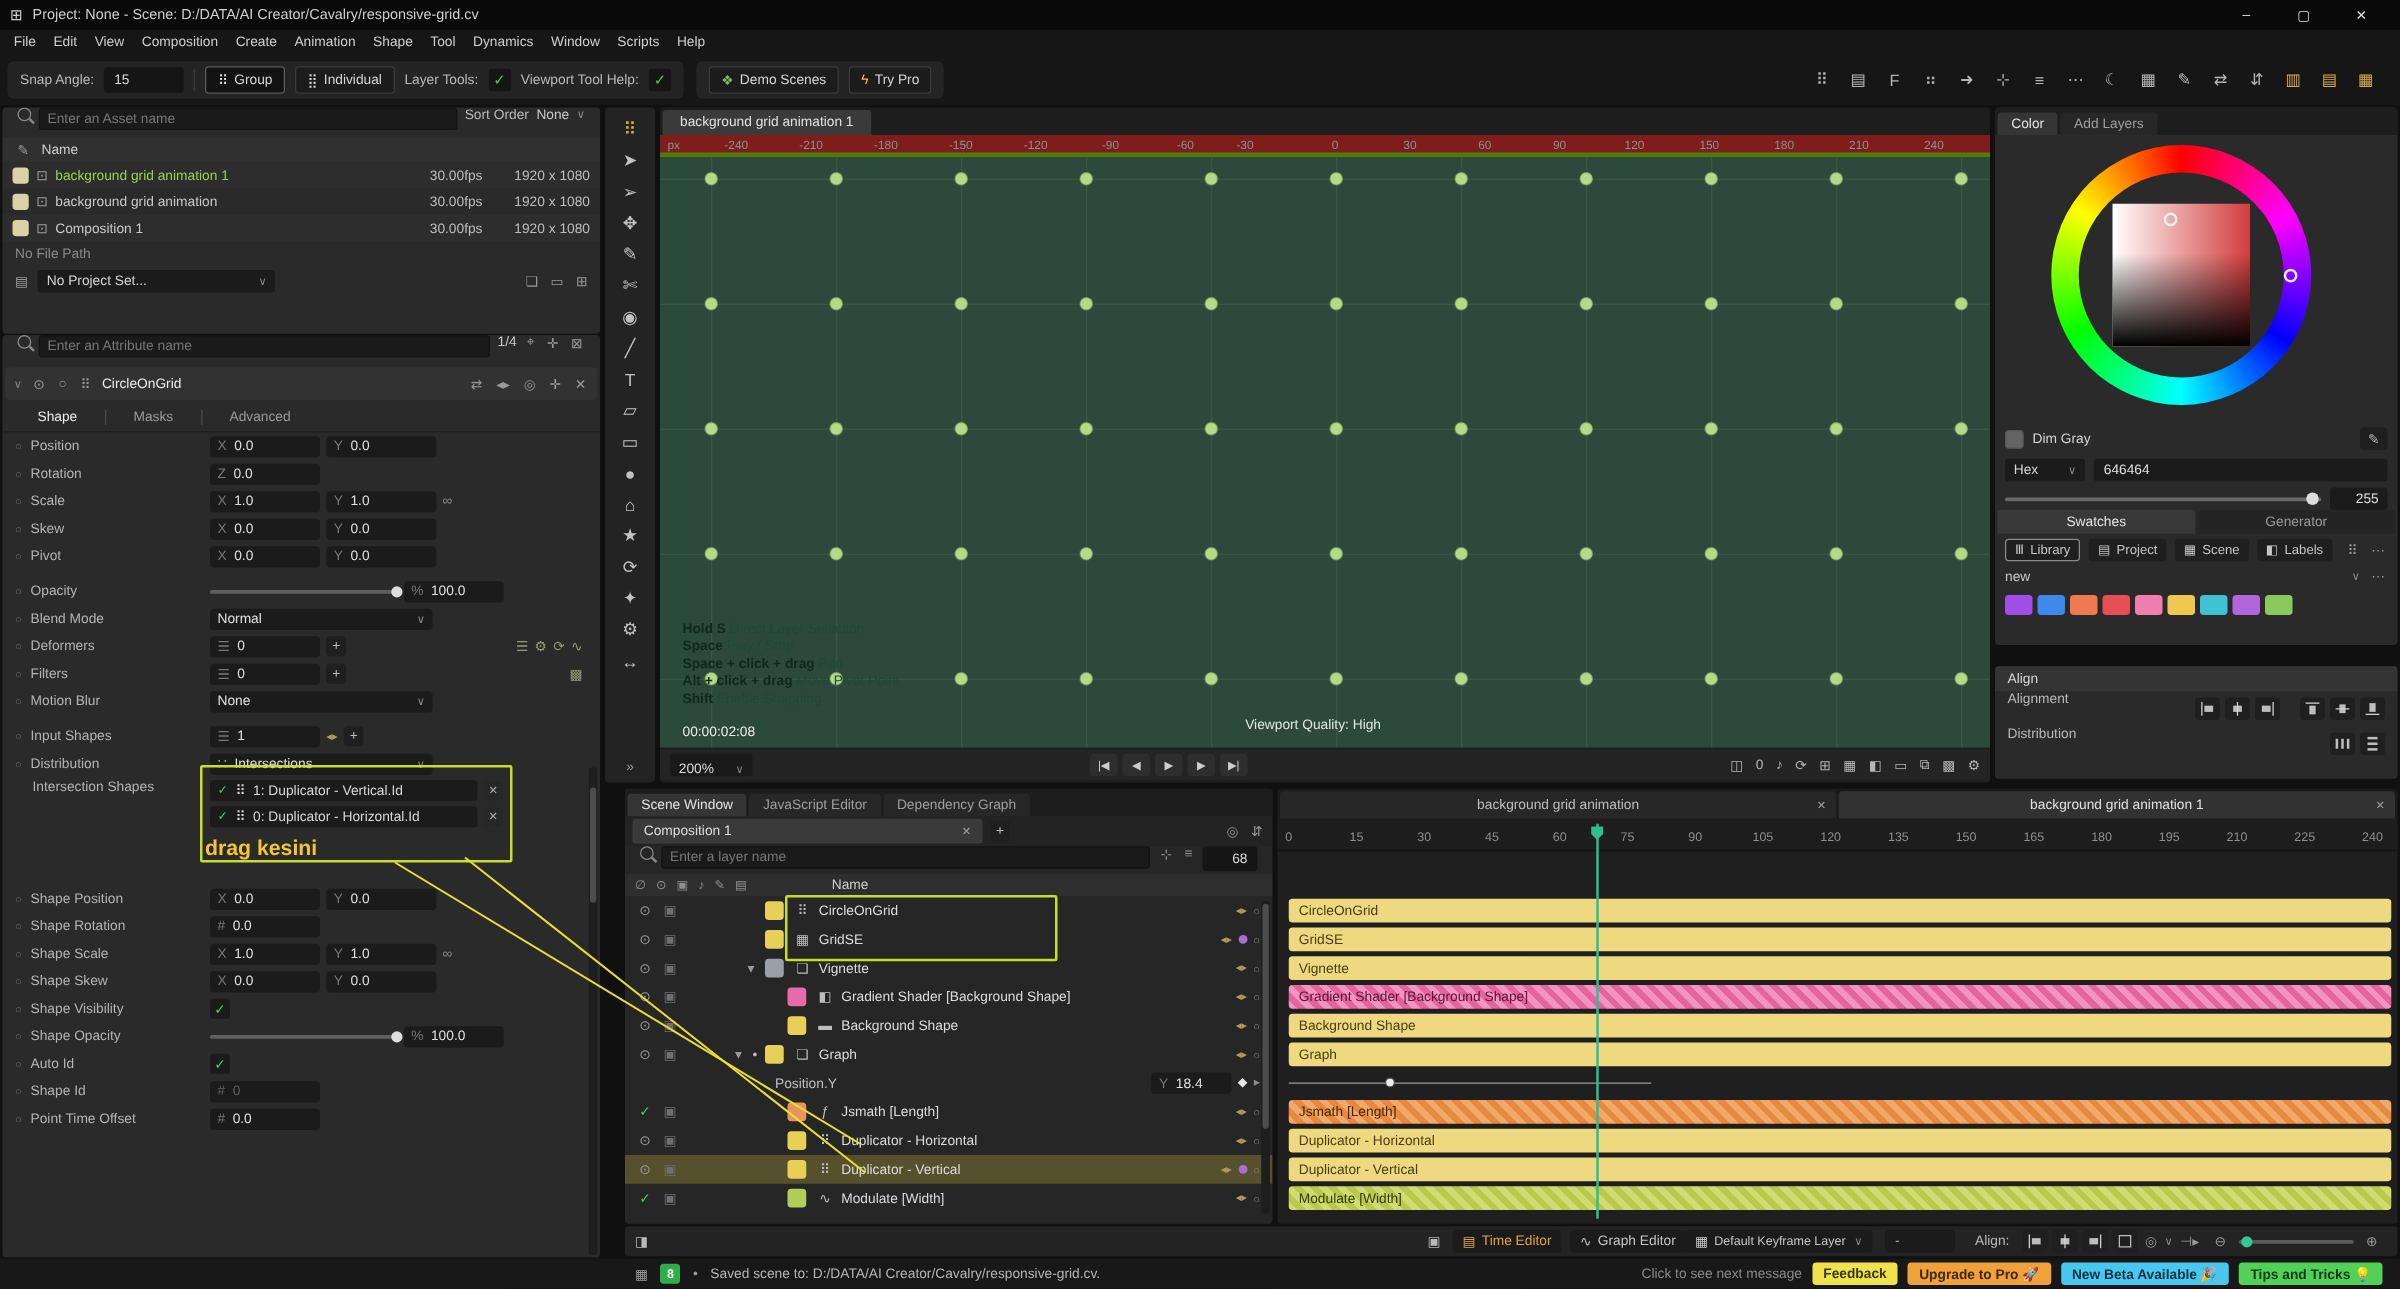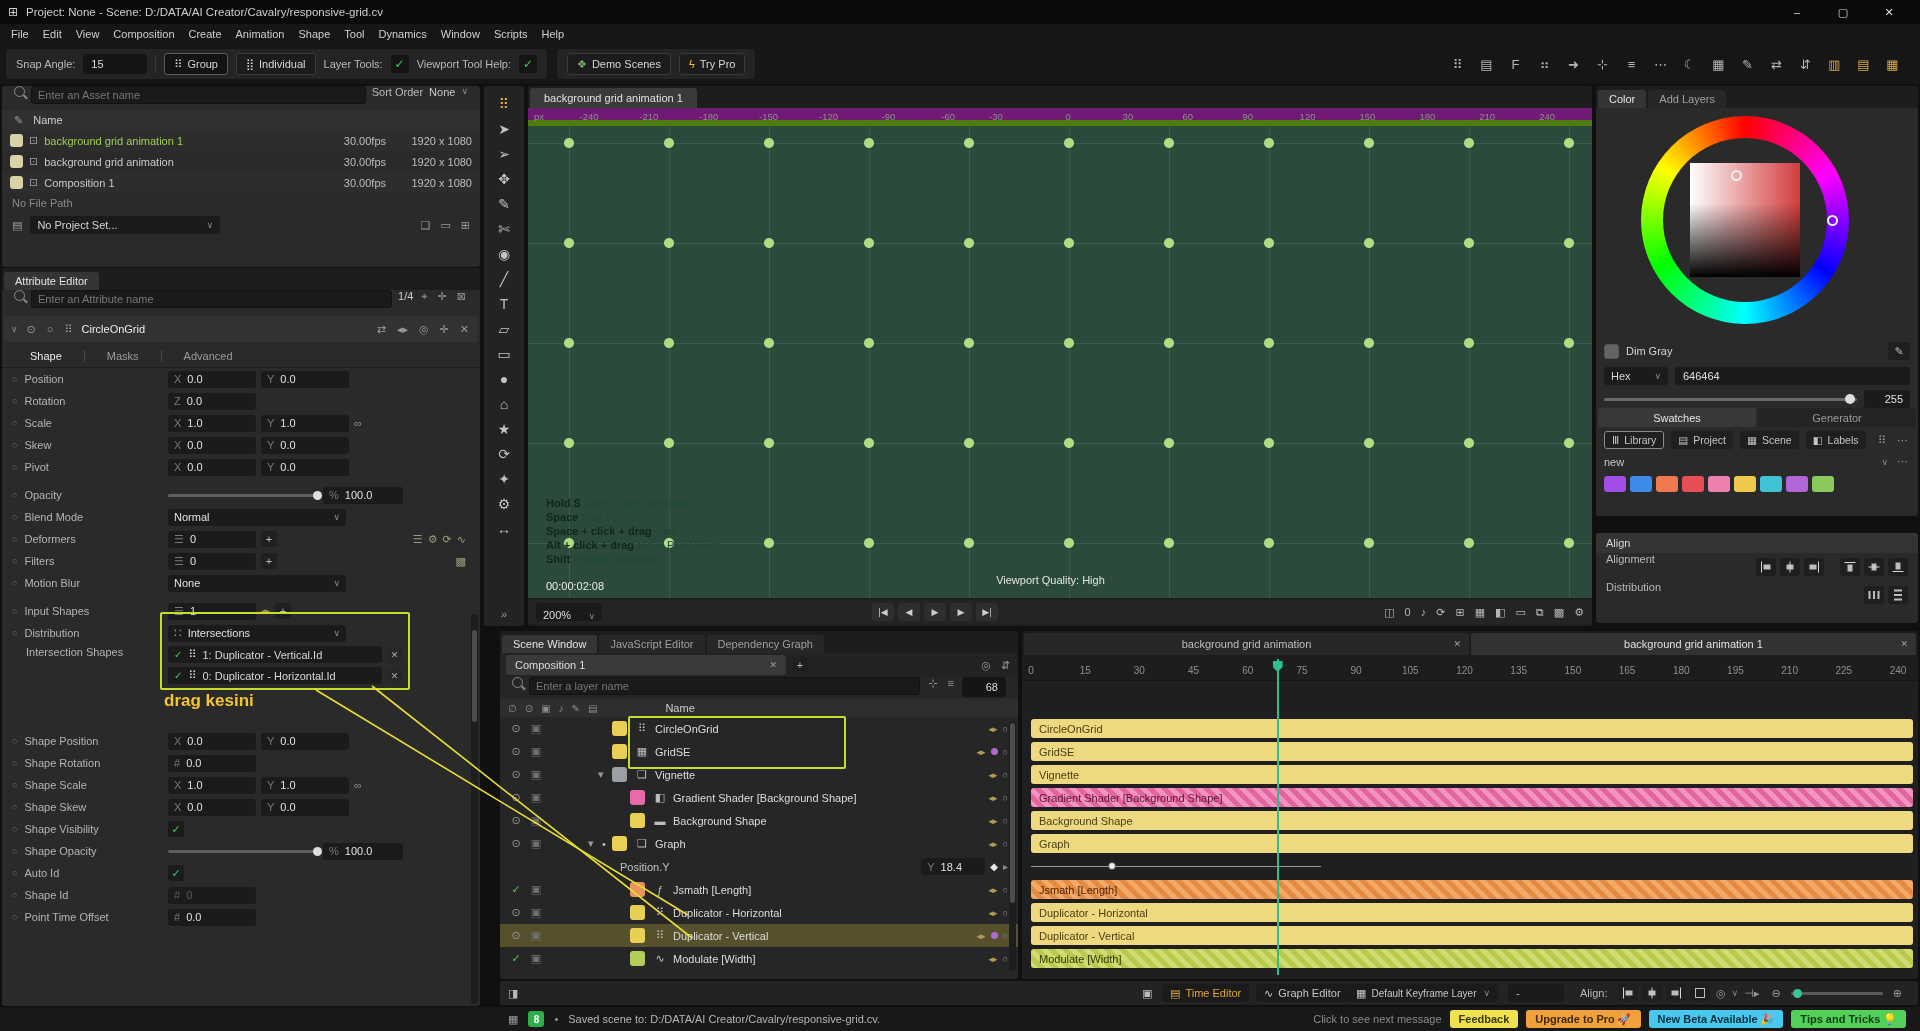--- a/index.html
+++ b/index.html
@@ -88,21 +88,21 @@
 .annot-text{margin-left:152px;color:#f4c531;font-weight:bold;font-size:17px}
 .vscroll{position:absolute;right:2px;width:7px;background:#1e1e1e;border-radius:3px}
 .vthumb{position:absolute;left:1px;right:1px;background:#4d4d4d;border-radius:3px}
 .tools-strip{position:absolute;left:484px;top:86px;width:40px;height:540px;background:#232323;border-radius:3px;display:flex;flex-direction:column;align-items:center;padding-top:5px}
 .tool{width:32px;height:25px;display:flex;align-items:center;justify-content:center;color:#c2c2c2;font-size:14px}
 .tool.accent{color:#e2aa3c}
 .tools-more{position:absolute;bottom:6px;left:0;right:0;text-align:center;color:#9a9a9a}
 .viewport-panel{left:528px;top:86px;width:1064px;height:540px;background:#1f1f1f}
 .vtab-row{height:22px;background:#1d1d1d;display:flex;align-items:flex-end;padding:2px 2px 0}
 .vtab{height:20px;background:#3a3a3a;border-radius:3px 3px 0 0;display:flex;align-items:center;padding:0 14px;color:#e0e0e0}
-.vruler{position:relative;height:18px;background:#701a75;border-bottom:6px solid #4d7c0f}
+.vruler{position:relative;height:18px;background:#7f1d1d;border-bottom:4px solid #4d7c0f}
 .rlabel{position:absolute;top:3px;transform:translateX(-50%);color:#8f8f8f;font-size:9.5px}
 .rulerpx{position:absolute;left:6px;top:3px;color:#8f8f8f;font-size:9.5px}
 .vcanvas{position:relative;height:472px;background-color:#2c4a3b;overflow:hidden;
 background-image:radial-gradient(circle,#b0dc84 4.5px,rgba(176,220,132,0) 5.5px),linear-gradient(#3c5c4b 1px,transparent 1px),linear-gradient(90deg,#3c5c4b 1px,transparent 1px);
 background-size:100px 100px,100px 100px,100px 100px;background-position:-9px -33px,0 17px,41px 0}
 .hints{position:absolute;left:18px;top:370px;line-height:14px;white-space:nowrap}
 .hkey{color:#0f271c;font-weight:bold}
 .hdesc{color:#1e4a35}
 .vtimecode{position:absolute;left:18px;top:454px;color:#ececec}
 .vquality{position:absolute;left:44%;bottom:12px;color:#e4e4e4}
@@ -309,23 +309,20 @@
         <span>No Project Set...</span>
         <span class="caret mlauto">∨</span>
       </span>
     <span class="sricon mlauto">❏</span>
     <span class="sricon">▭</span>
     <span class="sricon">⊞</span>
   </div>
 </div>
 
 <div class="panel attr-panel">
-  <div class="ptabs">
-    <span class="ptab on">Attribute Editor</span>
-  </div>
   <div class="srow">
     <span class="mag"></span>
     <input class="sinput" placeholder="Enter an Attribute name" style="">
     <span>1/4</span>
     <span class="sricon">⌖</span>
     <span class="sricon">✛</span>
     <span class="sricon">⊠</span>
   </div>
   <div class="aehead">
     <span class="caret">∨</span>

